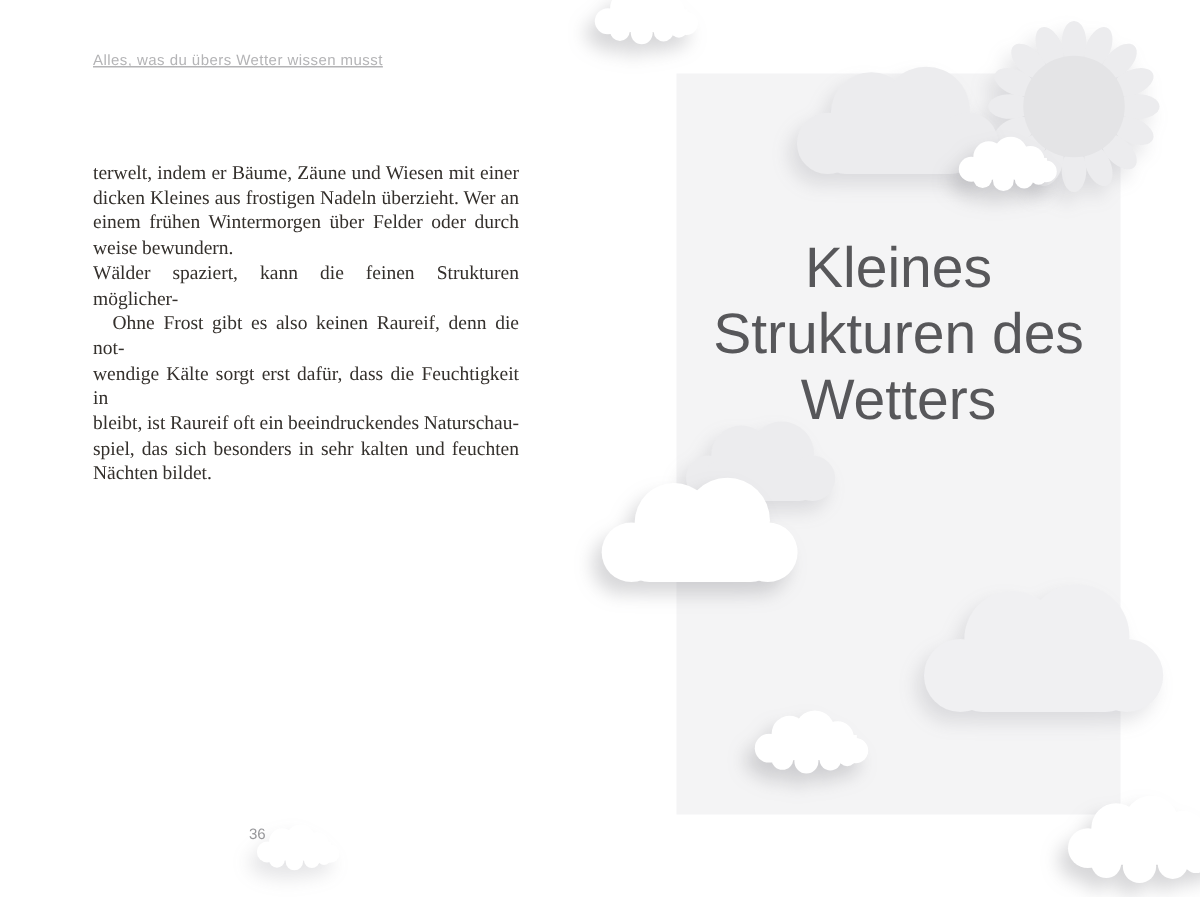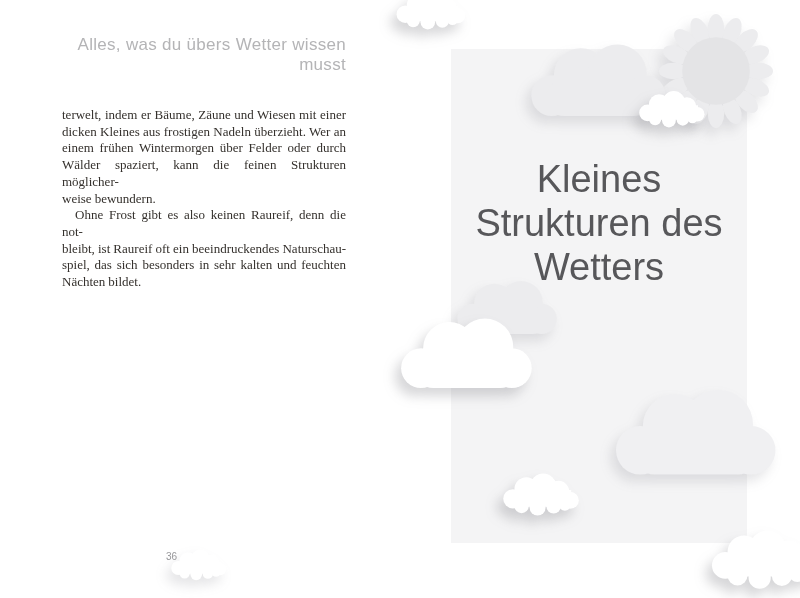--- a/index.html
+++ b/index.html
@@ -5,22 +5,23 @@
   html,body { margin:0; padding:0; background:#fff; }
   .spread {
     position:relative; width:800px; height:598px;
     background:#ffffff; overflow:hidden;
     font-family:"Liberation Sans", sans-serif;
   }
 
   
   .running-header {
     position:absolute; left:62px; top:35px; width:284px;
-    text-align:right; font-size:17px; letter-spacing:.3px;
+    text-align:left; font-size:10px; letter-spacing:.3px;
     color:#b4b4b6;
+    text-decoration:underline;
   }
   .body-text {
     position:absolute; left:62px; top:79px; width:284px;
     font-family:"Liberation Serif", serif;
     font-size:13px; line-height:16.7px; color:#34302c;
     word-spacing:-0.2px;
     margin-top:28px;
   }
   .line { white-space:normal; }
   .jl   { text-align:justify; text-align-last:justify; }
@@ -139,23 +140,24 @@
     <div>Strukturen des</div>
     <div>Wetters</div>
   </div>
 
   <div class="running-header">Alles, was du übers Wetter wissen musst</div>
 
   <div class="body-text">
     <div class="line jl">terwelt, indem er Bäume, Zäune und Wiesen mit einer</div>
     <div class="line jl">dicken Kleines aus frostigen Nadeln überzieht. Wer an</div>
     <div class="line jl">einem frühen Wintermorgen über Felder oder durch</div>
+    <div class="line">weise bewundern.</div>
     <div class="line jl">Wälder spaziert, kann die feinen Strukturen möglicher-</div>
-    <div class="line">weise bewundern.</div>
     <div class="line jl indent">Ohne Frost gibt es also keinen Raureif, denn die not-</div>
+    <div class="line jl">wendige Kälte sorgt erst dafür, dass die Feuchtigkeit in</div>
     <div class="line jl">bleibt, ist Raureif oft ein beeindruckendes Naturschau-</div>
     <div class="line jl">spiel, das sich besonders in sehr kalten und feuchten</div>
     <div class="line">Nächten bildet.</div>
   </div>
 
   <div class="pagenum-cloud">
     <svg class="cloud-white sh-soft" viewBox="0 0 220 130">
         <use href="#cloud-scallop"></use>
       </svg>
     <div class="pagenum">36</div>

